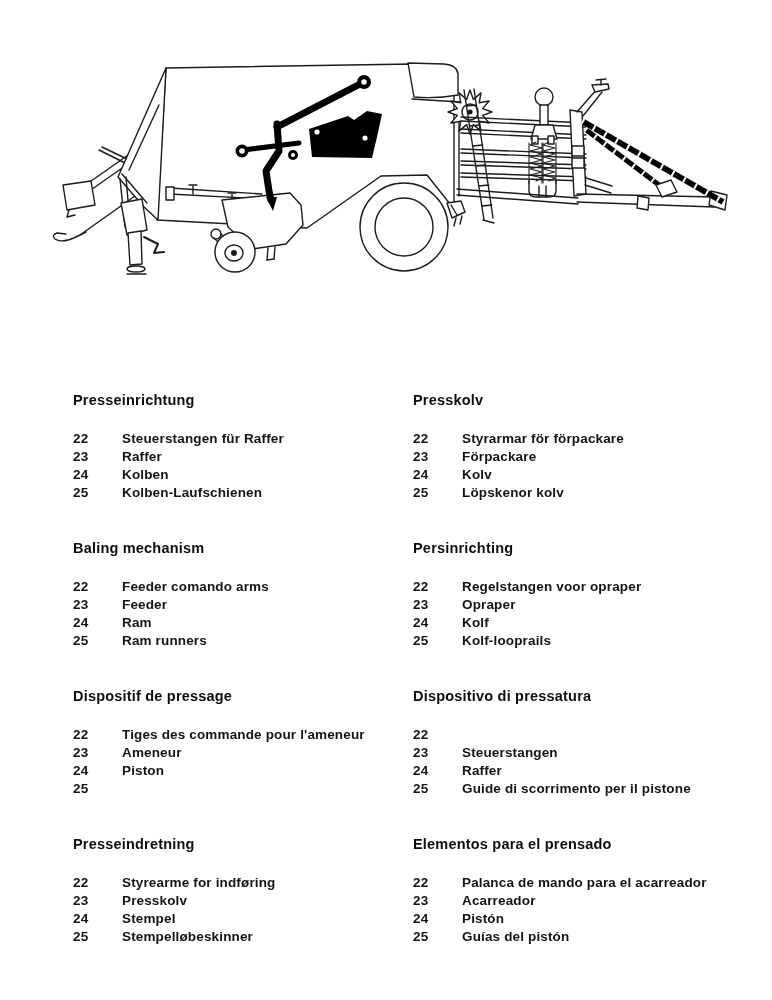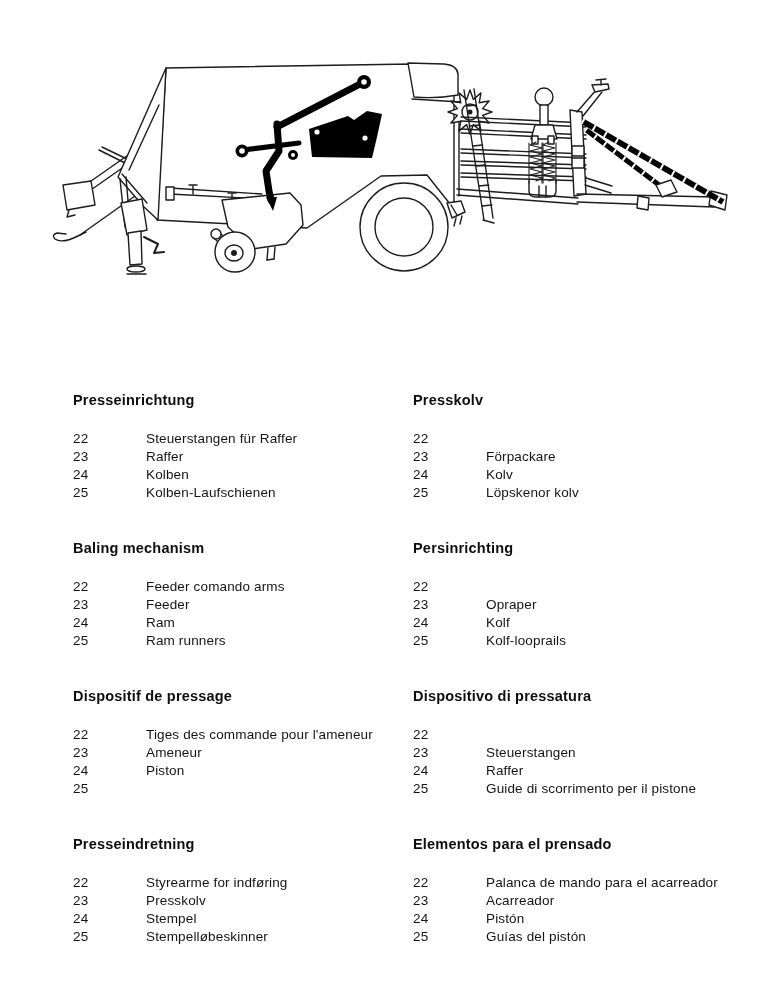--- a/index.html
+++ b/index.html
@@ -11,23 +11,23 @@
   .figure{position:absolute;left:0;top:6px;width:772px;height:304px;}
   .figure svg{display:block;}
   .sections{
     position:absolute;left:73px;top:392px;width:686px;
     display:grid;grid-template-columns:340px 346px;grid-auto-rows:148px;
   }
   .section h3{
     margin:0 0 20px 0;font-size:14.5px;font-weight:bold;
     letter-spacing:.2px;height:18px;color:#0e0e0e;
   }
-  .row{display:flex;font-size:13.5px;line-height:18px;letter-spacing:.15px;}
+  .row{display:flex;font-size:13.5px;line-height:18px;letter-spacing:.15px;font-weight:bold;}
   .row .num{width:49px;flex:0 0 49px;}
-  .row .lbl{flex:1;margin-left:24px;}
+  .row .lbl{flex:1;}
   svg *{vector-effect:non-scaling-stroke;}
 </style>
 </head>
 <body>
 
 <div class="figure">
   <svg width="772" height="304" viewBox="0 0 772 304" fill="none" stroke="#1c1c1c" stroke-width="1.4" stroke-linejoin="round" stroke-linecap="round">
 
     <g>
       <line x1="151" y1="133" x2="74" y2="187"></line>
@@ -234,20 +234,21 @@
     <div class="row">
         <span class="num">25</span>
         <span class="lbl">Kolben-Laufschienen</span>
       </div>
   </div>
 
   <div class="section">
     <h3>Presskolv</h3>
     <div class="row">
         <span class="num">22</span>
+        <span class="lbl">Styrarmar för förpackare</span>
       </div>
     <div class="row">
         <span class="num">23</span>
         <span class="lbl">Förpackare</span>
       </div>
     <div class="row">
         <span class="num">24</span>
         <span class="lbl">Kolv</span>
       </div>
     <div class="row">
@@ -273,20 +274,21 @@
     <div class="row">
         <span class="num">25</span>
         <span class="lbl">Ram runners</span>
       </div>
   </div>
 
   <div class="section">
     <h3>Persinrichting</h3>
     <div class="row">
         <span class="num">22</span>
+        <span class="lbl">Regelstangen voor opraper</span>
       </div>
     <div class="row">
         <span class="num">23</span>
         <span class="lbl">Opraper</span>
       </div>
     <div class="row">
         <span class="num">24</span>
         <span class="lbl">Kolf</span>
       </div>
     <div class="row">

